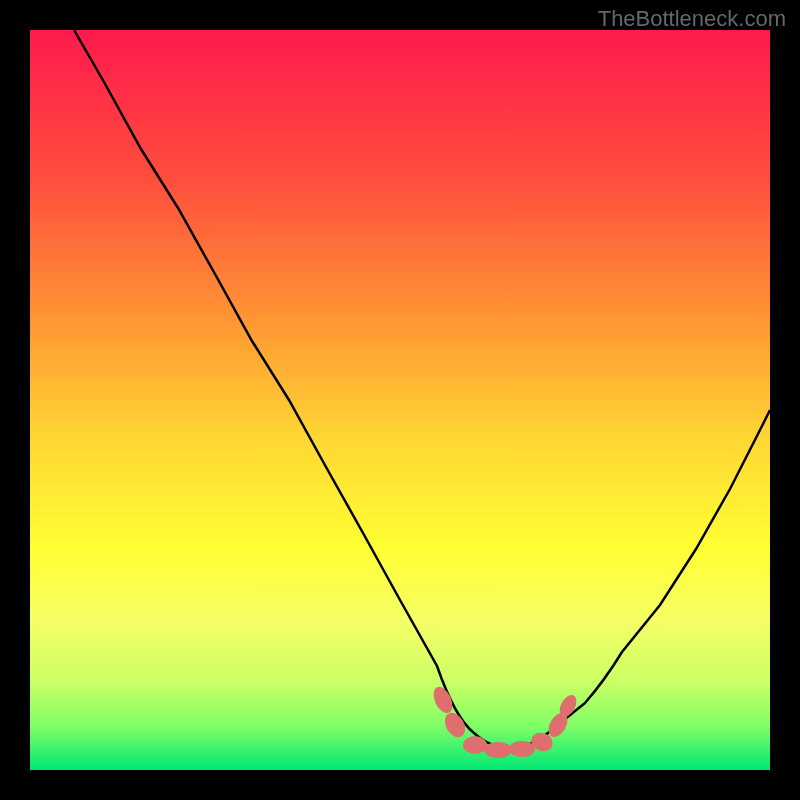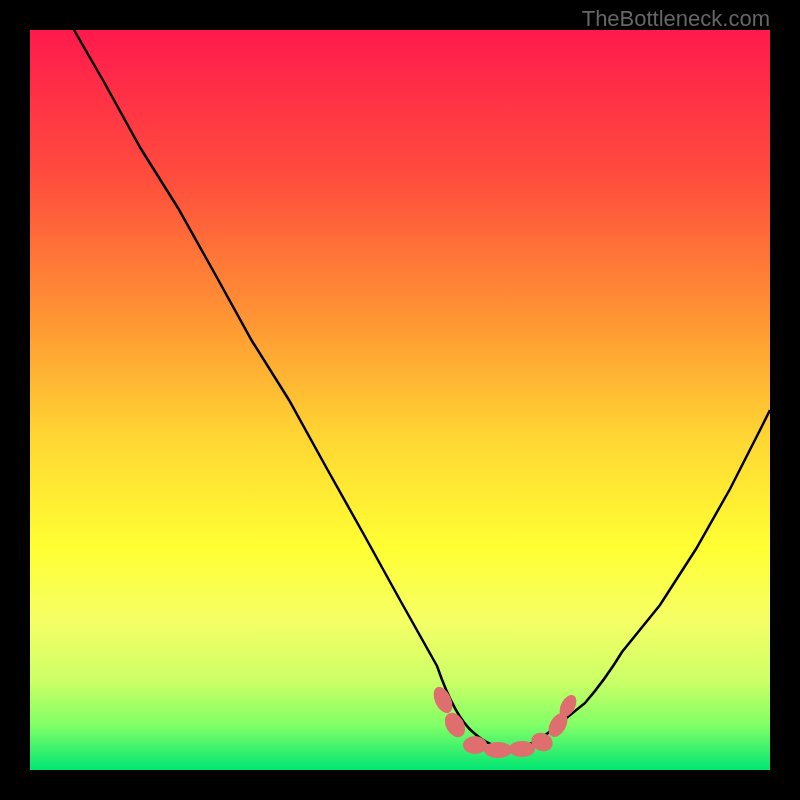--- a/index.html
+++ b/index.html
@@ -28,21 +28,21 @@
   .gradient-bg {
     position: absolute;
     left: 0;
     top: 0;
     width: 100%;
     height: 100%;
   }
   .watermark {
     position: absolute;
     top: 6px;
-    right: 30px;
+    right: 14px;
     color: #666;
     font-size: 22px;
     font-weight: 500;
     z-index: 10;
   }
   svg.curves {
     position: absolute;
     left: 0;
     top: 0;
     width: 100%;

